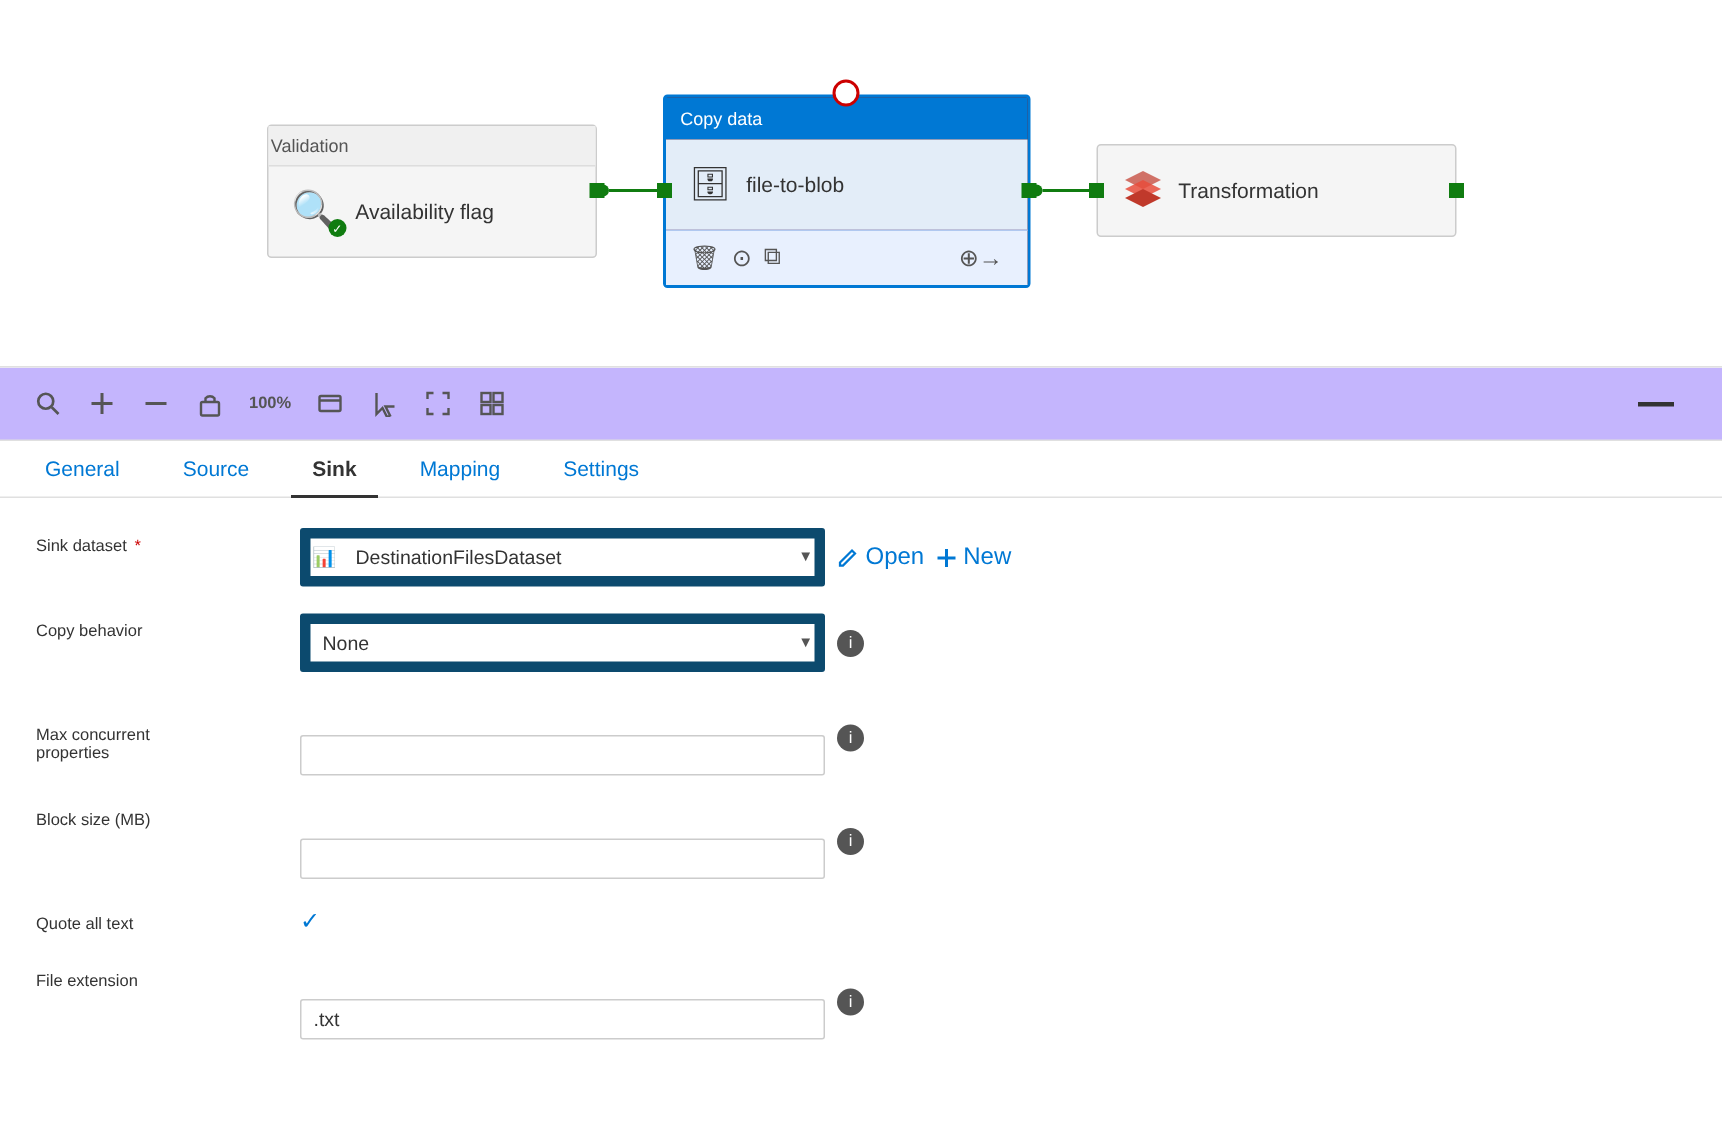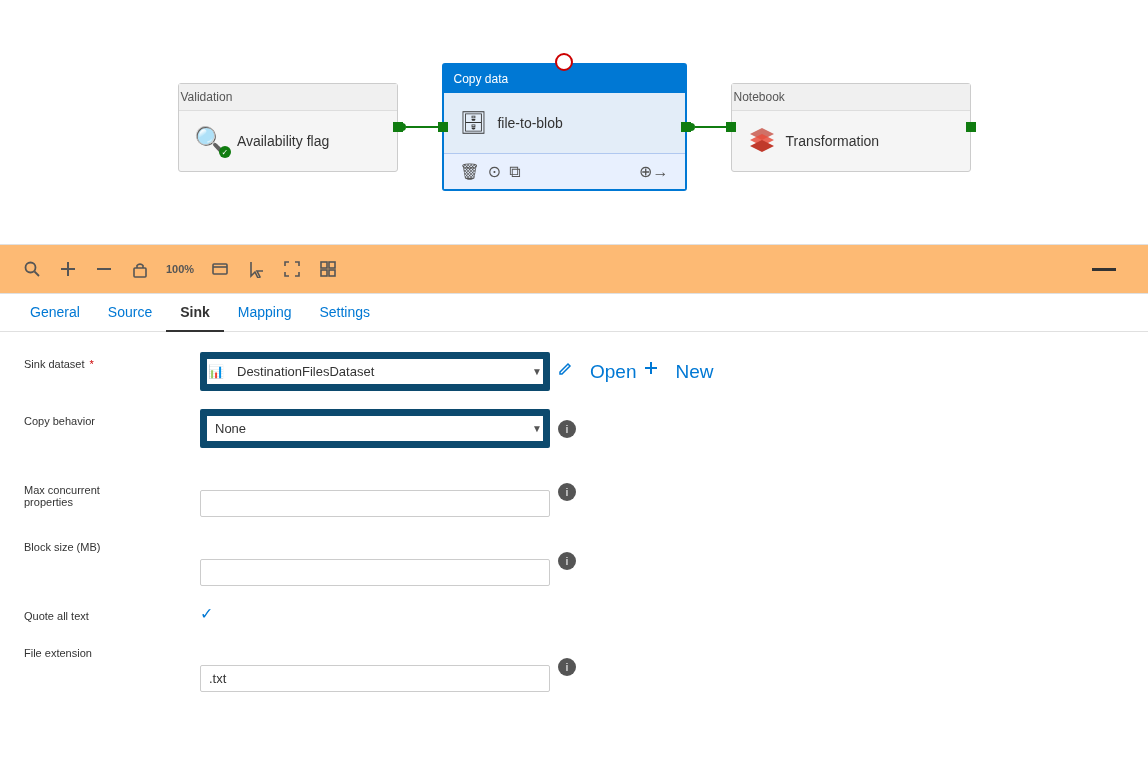--- a/index.html
+++ b/index.html
@@ -135,21 +135,21 @@
       background: #fff;
     }
 
     
     .toolbar {
       display: flex;
       align-items: center;
       gap: 4px;
       padding: 8px 16px;
       border-bottom: 1px solid #e0e0e0;
-      background: #fdba74;
+      background: #c4b5fd;
       justify-content: space-between;
     }
 
     .toolbar-btn {
       background: none;
       border: none;
       cursor: pointer;
       font-size: 18px;
       color: #555;
       padding: 4px 6px;
@@ -161,21 +161,21 @@
       height: 32px;
     }
 
     
     .tabs-row {
       display: flex;
       align-items: center;
       padding: 0 16px;
       border-bottom: 1px solid #e0e0e0;
       background: #fff;
-      gap: 0;
+      gap: 14px;
     }
 
     .tab-item {
       padding: 10px 14px;
       cursor: pointer;
       color: #0078d4;
       font-size: 14px;
       border-bottom: 2px solid transparent;
       margin-bottom: -1px;
     }
@@ -277,24 +277,25 @@
       font-size: 11px;
       display: inline-flex;
       align-items: center;
       justify-content: center;
       cursor: pointer;
       flex-shrink: 0;
     }
 
     .action-link {
       display: inline-flex;
-      gap: 17px;
+      align-items: center;
+      gap: 4px;
       color: #0078d4;
       cursor: pointer;
-      font-size: 19px;
+      font-size: 16px;
       text-decoration: none;
     }
 
     .checkmark {
       color: #0078d4;
       font-size: 16px;
     }
   </style>
 </head>
 <body>
@@ -346,23 +347,20 @@
     <div class="connector">
       <div style="width:8px; height:8px; border-radius:50%; background:#107c10;"></div>
       <div style="width:36px; height:2px; background:#107c10; position:relative;">
         <div style="position:absolute; right:-7px; top:-4px; border-left:8px solid #107c10; border-top:5px solid transparent; border-bottom:5px solid transparent;"></div>
       </div>
     </div>
 
     <div class="node" style="min-width:240px;">
       <div class="node-port-left" style="background:#107c10;"></div>
       <div class="node-port-right" style="background:#107c10;"></div>
-      <div class="node-header">
-        <span>Notebook</span>
-      </div>
       <div class="node-body">
         <span class="node-icon">
           
           <svg width="28" height="28" viewBox="0 0 28 28">
             <polygon points="14,4 26,10 14,16 2,10" fill="#c0392b" opacity="0.7"></polygon>
             <polygon points="14,10 26,16 14,22 2,16" fill="#e74c3c" opacity="0.85"></polygon>
             <polygon points="14,16 26,22 14,28 2,22" fill="#c0392b"></polygon>
           </svg>
         </span>
         <span class="node-label">Transformation</span>

